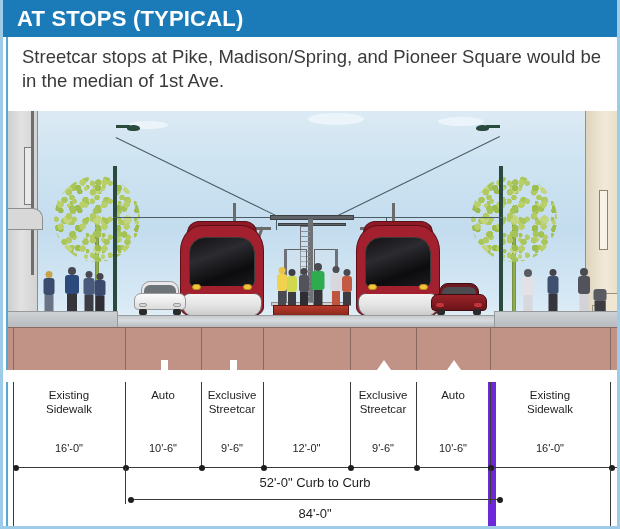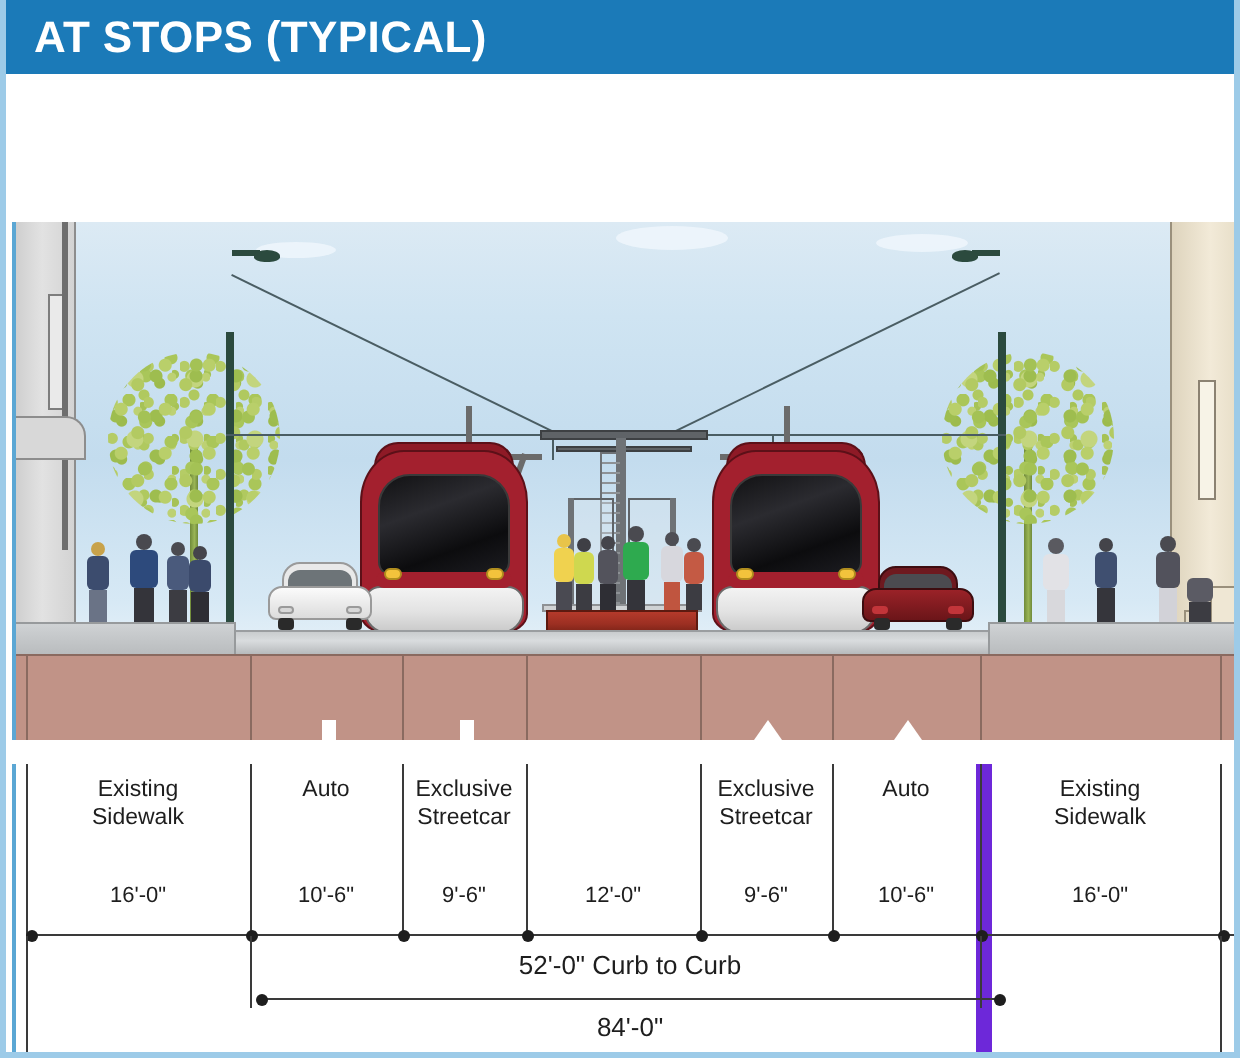--- a/index.html
+++ b/index.html
@@ -349,20 +349,23 @@
 </style>
 </head>
 <body>
 
 <div id="frame">
 
   <div id="header">
     <div id="header-title">AT STOPS (TYPICAL)</div>
   </div>
 
+  <div id="caption">
+    <div id="caption-text">Streetcar stops at Pike, Madison/Spring, and Pioneer Square would be in the median of 1st Ave.</div>
+  </div>
 
   <div id="scene">
 
     <div id="sky"></div>
     <div class="cloud" style="left:300px; top:2px; width:56px; height:12px;"></div>
     <div class="cloud" style="left:120px; top:10px; width:40px; height:8px;"></div>
     <div class="cloud" style="left:430px; top:6px; width:46px; height:9px;"></div>
 
     <div id="bldg-left" class="bldg"></div>
     <div id="bldg-left-col"></div>

